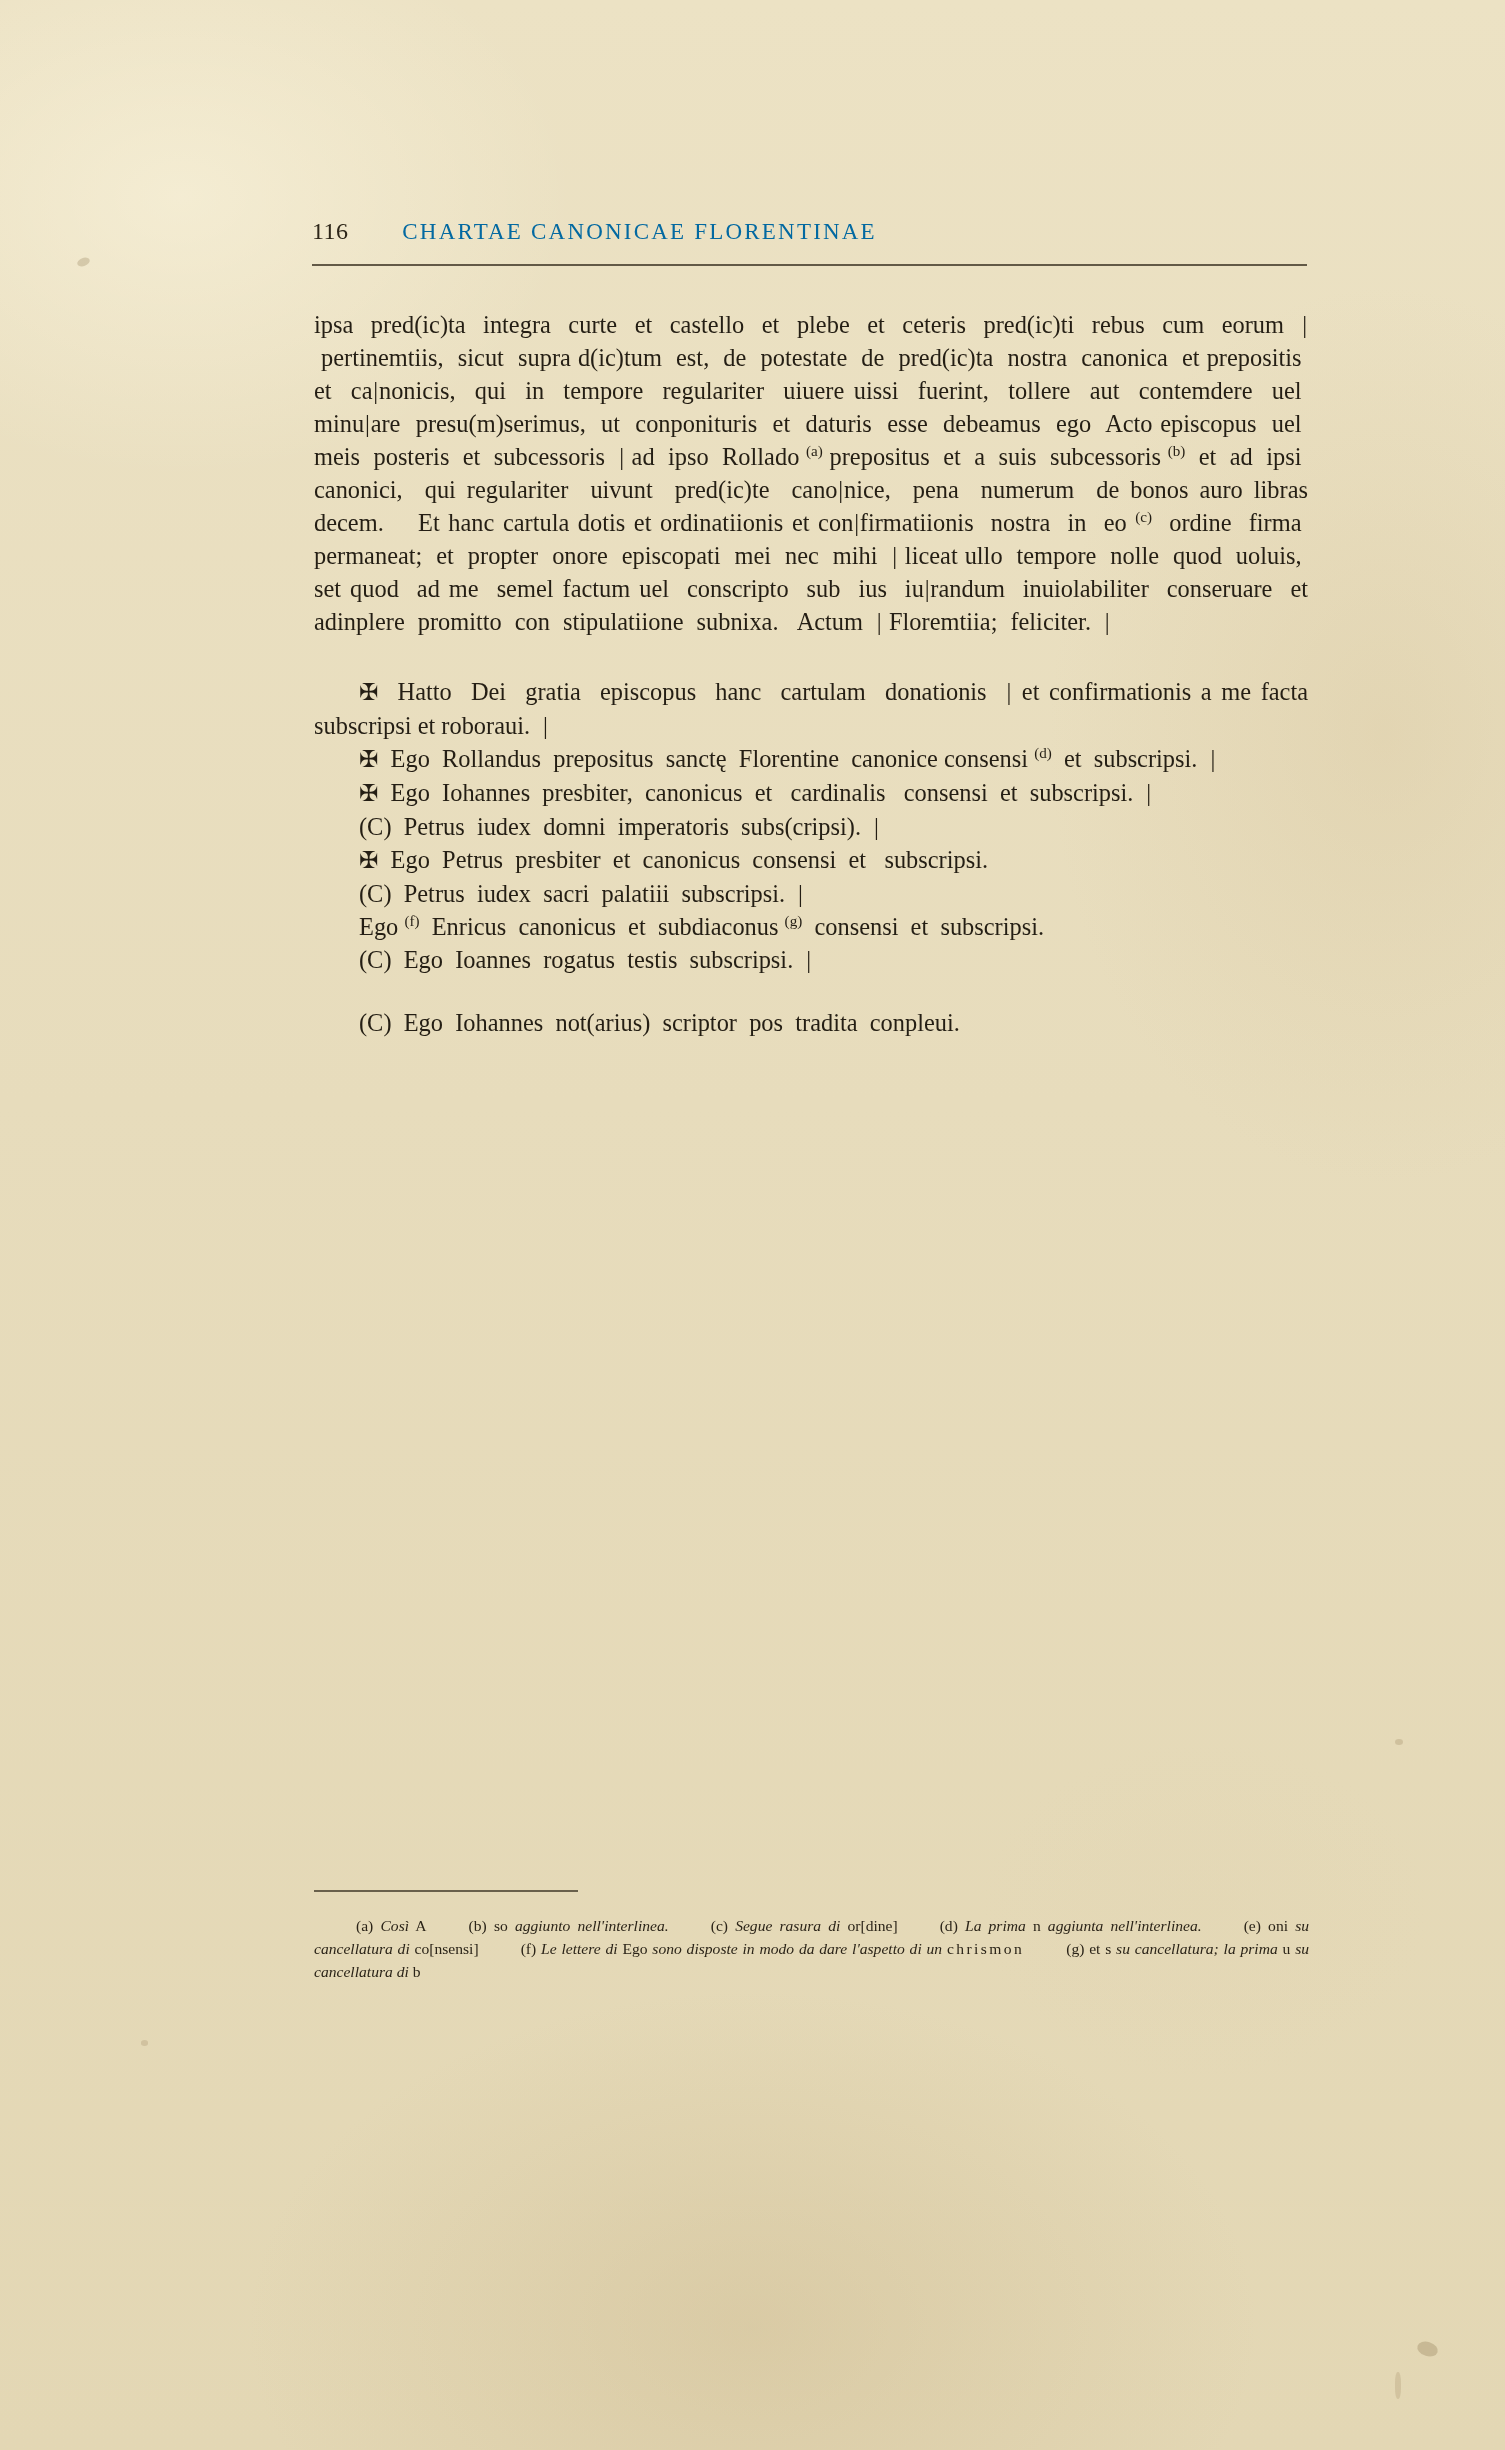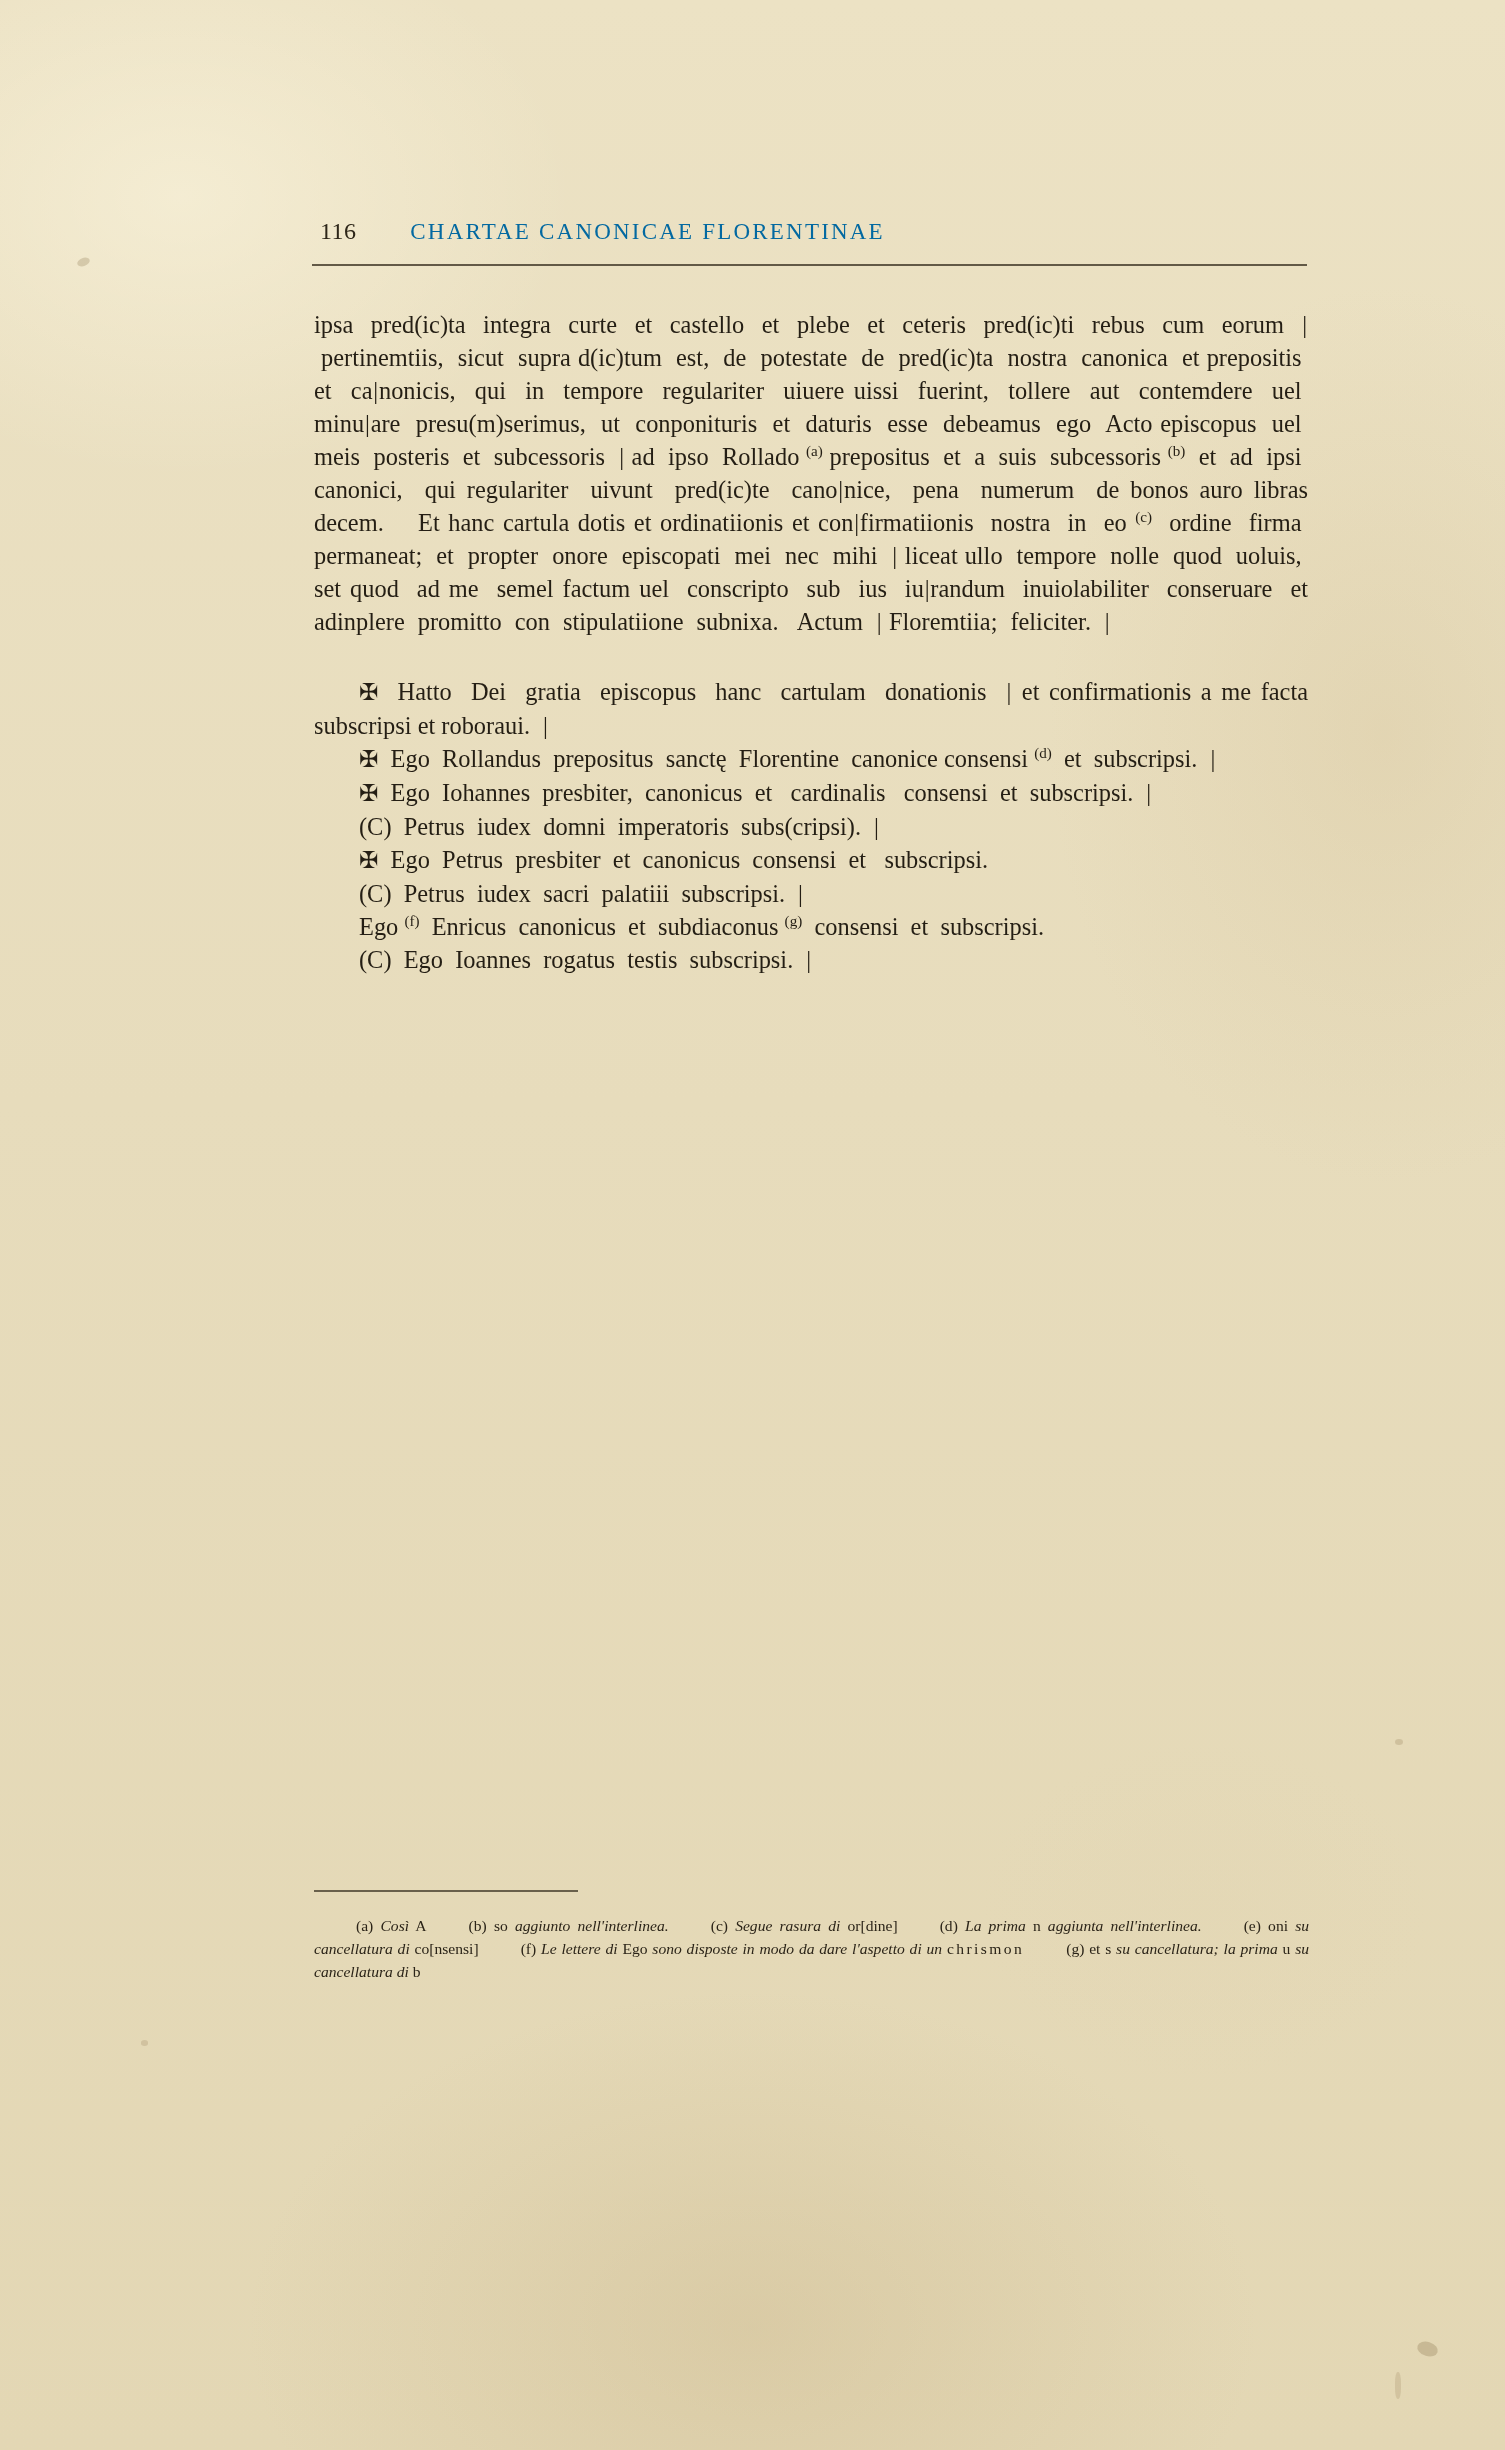--- a/index.html
+++ b/index.html
@@ -28,21 +28,21 @@
     pointer-events: none;
   }
   .page {
     position: absolute;
     inset: 0;
   }
 
   
   .header {
     position: absolute;
-    left: 320px;
+    left: 312px;
     top: 218px;
     width: 881px;
     display: flex;
     align-items: flex-end;
   }
   .folio {
     font-size: 24px;
     letter-spacing: 0.4px;
     color: #2d2619;
   }
@@ -175,20 +175,21 @@
       <p class="sig-line"><span class="chrismon">✠</span>&nbsp; Hatto&nbsp; Dei&nbsp; gratia&nbsp; episcopus&nbsp; hanc&nbsp; cartulam&nbsp; donationis&nbsp; <span class="vbar">|</span>&nbsp;et confirmationis a me facta subscripsi et roboraui.&nbsp; <span class="vbar">|</span></p>
       <p class="sig-line"><span class="chrismon">✠</span>&nbsp; Ego&nbsp; Rollandus&nbsp; prepositus&nbsp; sanctę&nbsp; Florentine&nbsp; canonice consensi&nbsp;<sup>(d)</sup>&nbsp; et&nbsp; subscripsi.&nbsp; <span class="vbar">|</span></p>
       <p class="sig-line"><span class="chrismon">✠</span>&nbsp; Ego&nbsp; Iohannes&nbsp; presbiter,&nbsp; canonicus&nbsp; et&nbsp;&nbsp; cardinalis&nbsp;&nbsp; consensi&nbsp; et&nbsp; subscripsi.&nbsp; <span class="vbar">|</span></p>
       <p class="sig-line">(C)&nbsp; Petrus&nbsp; iudex&nbsp; domni&nbsp; imperatoris&nbsp; subs(cripsi).&nbsp; <span class="vbar">|</span></p>
       <p class="sig-line"><span class="chrismon">✠</span>&nbsp; Ego&nbsp; Petrus&nbsp; presbiter&nbsp; et&nbsp; canonicus&nbsp; consensi&nbsp; et&nbsp;&nbsp; subscripsi.</p>
       <p class="sig-line">(C)&nbsp; Petrus&nbsp; iudex&nbsp; sacri&nbsp; palatiii&nbsp; subscripsi.&nbsp; <span class="vbar">|</span></p>
       <p class="sig-line">Ego&nbsp;<sup>(f)</sup>&nbsp; Enricus&nbsp; canonicus&nbsp; et&nbsp; subdiaconus&nbsp;<sup>(g)</sup>&nbsp; consensi&nbsp; et&nbsp; subscripsi.</p>
       <p class="sig-line">(C)&nbsp; Ego&nbsp; Ioannes&nbsp; rogatus&nbsp; testis&nbsp; subscripsi.&nbsp; <span class="vbar">|</span></p>
     </div>
 
+    <p class="last-line">(C)&nbsp; Ego&nbsp; Iohannes&nbsp; not(arius)&nbsp; scriptor&nbsp; pos&nbsp; tradita&nbsp; conpleui.</p>
   </div>
 
   <div class="note-rule"></div>
 
   <div class="notes">
     <span class="ngap"></span><span class="ngap"></span><span class="nmark">(a)</span> <i>Così</i> A<span class="ngap"></span><span class="ngap"></span><span class="nmark">(b)</span> so <i>aggiunto nell'interlinea.</i><span class="ngap"></span><span class="ngap"></span><span class="nmark">(c)</span> <i>Segue rasura di</i> or[dine]<span class="ngap"></span><span class="ngap"></span><span class="nmark">(d)</span> <i>La prima</i> n <i>aggiunta nell'interlinea.</i><span class="ngap"></span><span class="ngap"></span><span class="nmark">(e)</span> oni <i>su cancellatura di</i> co[nsensi]<span class="ngap"></span><span class="ngap"></span><span class="nmark">(f)</span> <i>Le lettere di</i> Ego <i>sono disposte in modo da dare l'aspetto di un</i> <span class="spaced">chrismon</span><span class="ngap"></span><span class="ngap"></span><span class="nmark">(g)</span> et s <i>su cancellatura; la prima</i> u <i>su cancellatura di</i> b
   </div>
 
 </div>
 

